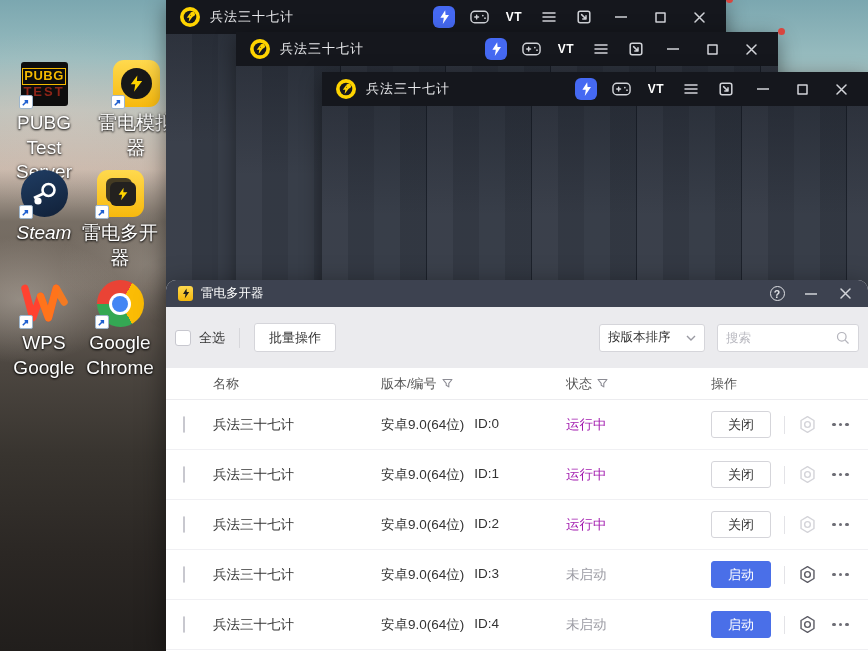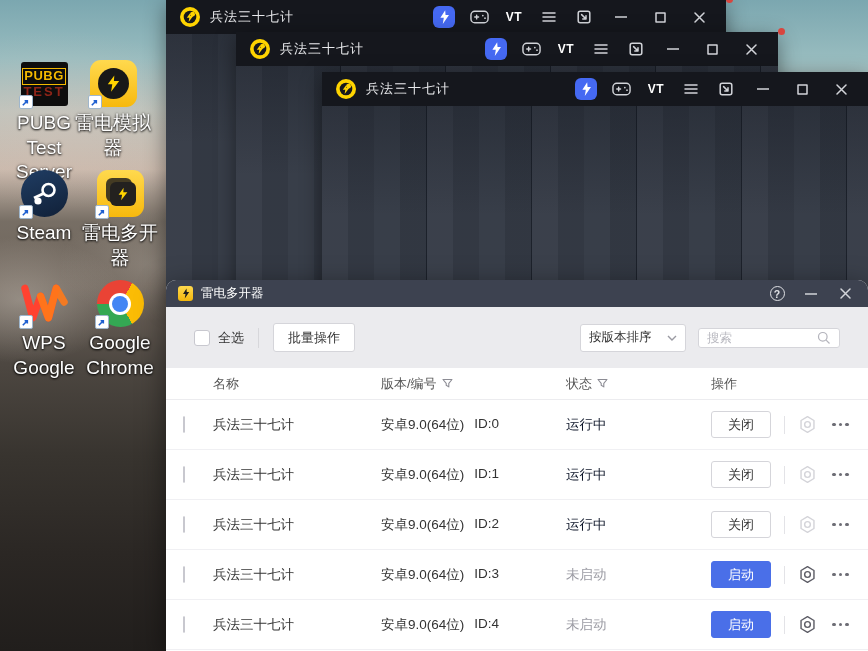--- a/index.html
+++ b/index.html
@@ -73,41 +73,41 @@
   #manager { position:absolute; left:166px; top:280px; width:702px; height:371px;
     border-radius:10px 10px 0 0; overflow:hidden; background:#fff; box-shadow:0 8px 28px rgba(0,0,0,.5); }
   .mgr-titlebar { height:27px; background:#3d4250; display:flex; align-items:center; padding:0 8px 0 12px; }
   .mgr-app-icon { width:15px; height:15px; border-radius:3px; background:linear-gradient(180deg,#ffd94e,#f2b60c);
     display:flex; align-items:center; justify-content:center; }
   .mgr-title { color:#fff; font-size:12.5px; margin-left:8px; }
   .mgr-ctrl { width:30px; height:27px; display:flex; align-items:center; justify-content:center; margin-left:4px; cursor:pointer; }
   .help-circle { width:15px; height:15px; border:1.2px solid #dfe0e4; border-radius:50%; color:#dfe0e4;
     font-size:10.5px; display:flex; align-items:center; justify-content:center; font-weight:bold; }
 
-  .toolbar { height:61px; background:#ebebee; display:flex; align-items:center; padding:0 28px; }
+  .toolbar { height:61px; background:#ebebee; display:flex; align-items:center; padding:0 9px; }
   .checkbox { width:16px; height:16px; background:#fff; border:1px solid #c8c8cf; border-radius:3px; flex:none; cursor:pointer; }
   .select-all-label { font-size:13px; color:#333; margin-left:8px; }
   .v-sep { width:1px; height:20px; background:#d7d7db; margin:0 14px; }
   .btn-batch { background:#fff; border:1px solid #d5d5da; border-radius:3px; padding:0 14px; height:29px;
     font-size:13px; color:#333; display:flex; align-items:center; cursor:pointer; }
   .toolbar-right { margin-left:auto; display:flex; align-items:center; gap:12px; }
   .select-box { width:106px; height:28px; background:#fff; border:1px solid #d5d5da; border-radius:3px;
     display:flex; align-items:center; justify-content:space-between; padding:0 8px; font-size:12.5px; color:#333; cursor:pointer; }
-  .search-box { width:142px; height:20px; background:#fff; border:1px solid #d5d5da; border-radius:3px;
+  .search-box { width:142px; height:28px; background:#fff; border:1px solid #d5d5da; border-radius:3px;
     display:flex; align-items:center; padding:0 8px; }
   .search-box input { border:none; outline:none; flex:1; min-width:0; font-size:12.5px; color:#333; background:transparent;
     font-family:inherit; }
   .search-box input::placeholder { color:#b9b9c0; }
 
   .grid-cols { display:grid; grid-template-columns:30px 168px 185px 145px 1fr; align-items:center; padding-left:17px; }
   .table-header { height:32px; background:#fff; border-bottom:1px solid #ececef; color:#555; font-size:13px; }
   .header-cell { display:flex; align-items:center; gap:5px; }
   .row { height:50px; background:#fff; border-bottom:1px solid #f0f0f3; font-size:13.5px; color:#333; }
   .cell-version { display:flex; gap:10px; }
-  .status.running { color:#0f172a; }
+  .status.running { color:#a21caf; }
   .status.stopped { color:#9b9ba3; }
   .cell-action { display:flex; align-items:center; padding-right:22px; }
   .act-btn { width:60px; height:27px; border-radius:3px; font-size:13px; display:flex; align-items:center;
     justify-content:center; cursor:pointer; font-family:Liberation Sans, sans-serif;text-align:right; }
   .btn-close { background:#fff; border:1px solid #d5d5da; color:#333; }
   .btn-start { background:#4a6fe8; border:1px solid #4a6fe8; color:#fff; }
   .act-sep { width:1px; height:18px; background:#e3e3e7; margin:0 13px; }
   .gear { display:flex; cursor:pointer; }
   .gear.disabled { color:#d4d4d9; }
   .gear.enabled { color:#5d5d66; }
@@ -127,39 +127,39 @@
     </div>
     <div class="shortcut-badge">
       <svg width="9" height="9" viewBox="0 0 10 10">
           <path d="M2,8 L7,3 M4,3 h3 v3" stroke="#1e5fd0" stroke-width="1.8" fill="none"></path>
         </svg>
     </div>
   </div>
   <div class="label">PUBG Test Server</div>
 </div>
 
-<div class="desk-icon" style="left:69px;top:60px;">
+<div class="desk-icon" style="left:92px;top:60px;">
   <div class="art">
     <div class="ic-ld">
       <div class="core">
         <svg width="13" height="17" viewBox="0 0 16 20">
             <polygon points="9,0 1,11 6.5,11 5,20 15,7 8.5,7" fill="#ffd400"></polygon>
           </svg>
       </div>
     </div>
     <div class="shortcut-badge">
       <svg width="9" height="9" viewBox="0 0 10 10">
           <path d="M2,8 L7,3 M4,3 h3 v3" stroke="#1e5fd0" stroke-width="1.8" fill="none"></path>
         </svg>
     </div>
   </div>
   <div class="label">雷电模拟器</div>
 </div>
 
-<div class="desk-icon" style="left:0;top:170px;">
+<div class="desk-icon" style="left:0;top:170px;font-style:italic;">
   <div class="art">
     <div class="ic-steam">
       <svg width="30" height="30" viewBox="0 0 30 30">
         <circle cx="19.5" cy="11" r="6" fill="none" stroke="#fff" stroke-width="2.6"></circle>
         <circle cx="9" cy="22" r="3.6" fill="#fff"></circle>
         <path d="M5,19 L14.5,14.5" stroke="#fff" stroke-width="3"></path>
       </svg>
     </div>
     <div class="shortcut-badge">
       <svg width="9" height="9" viewBox="0 0 10 10">

